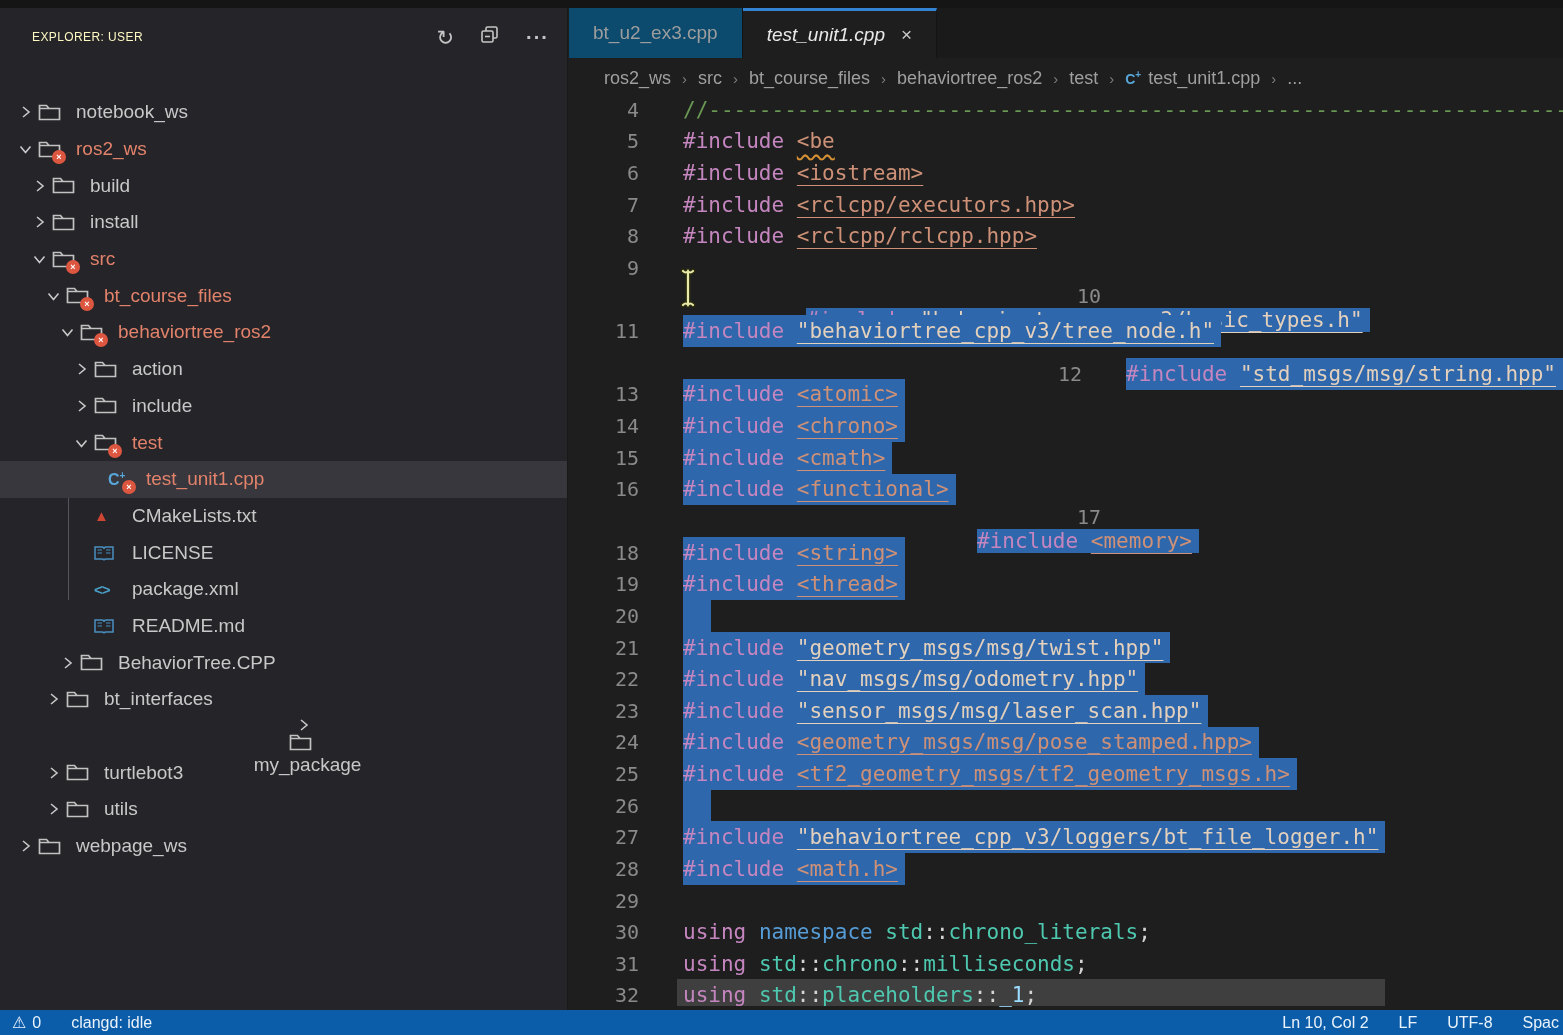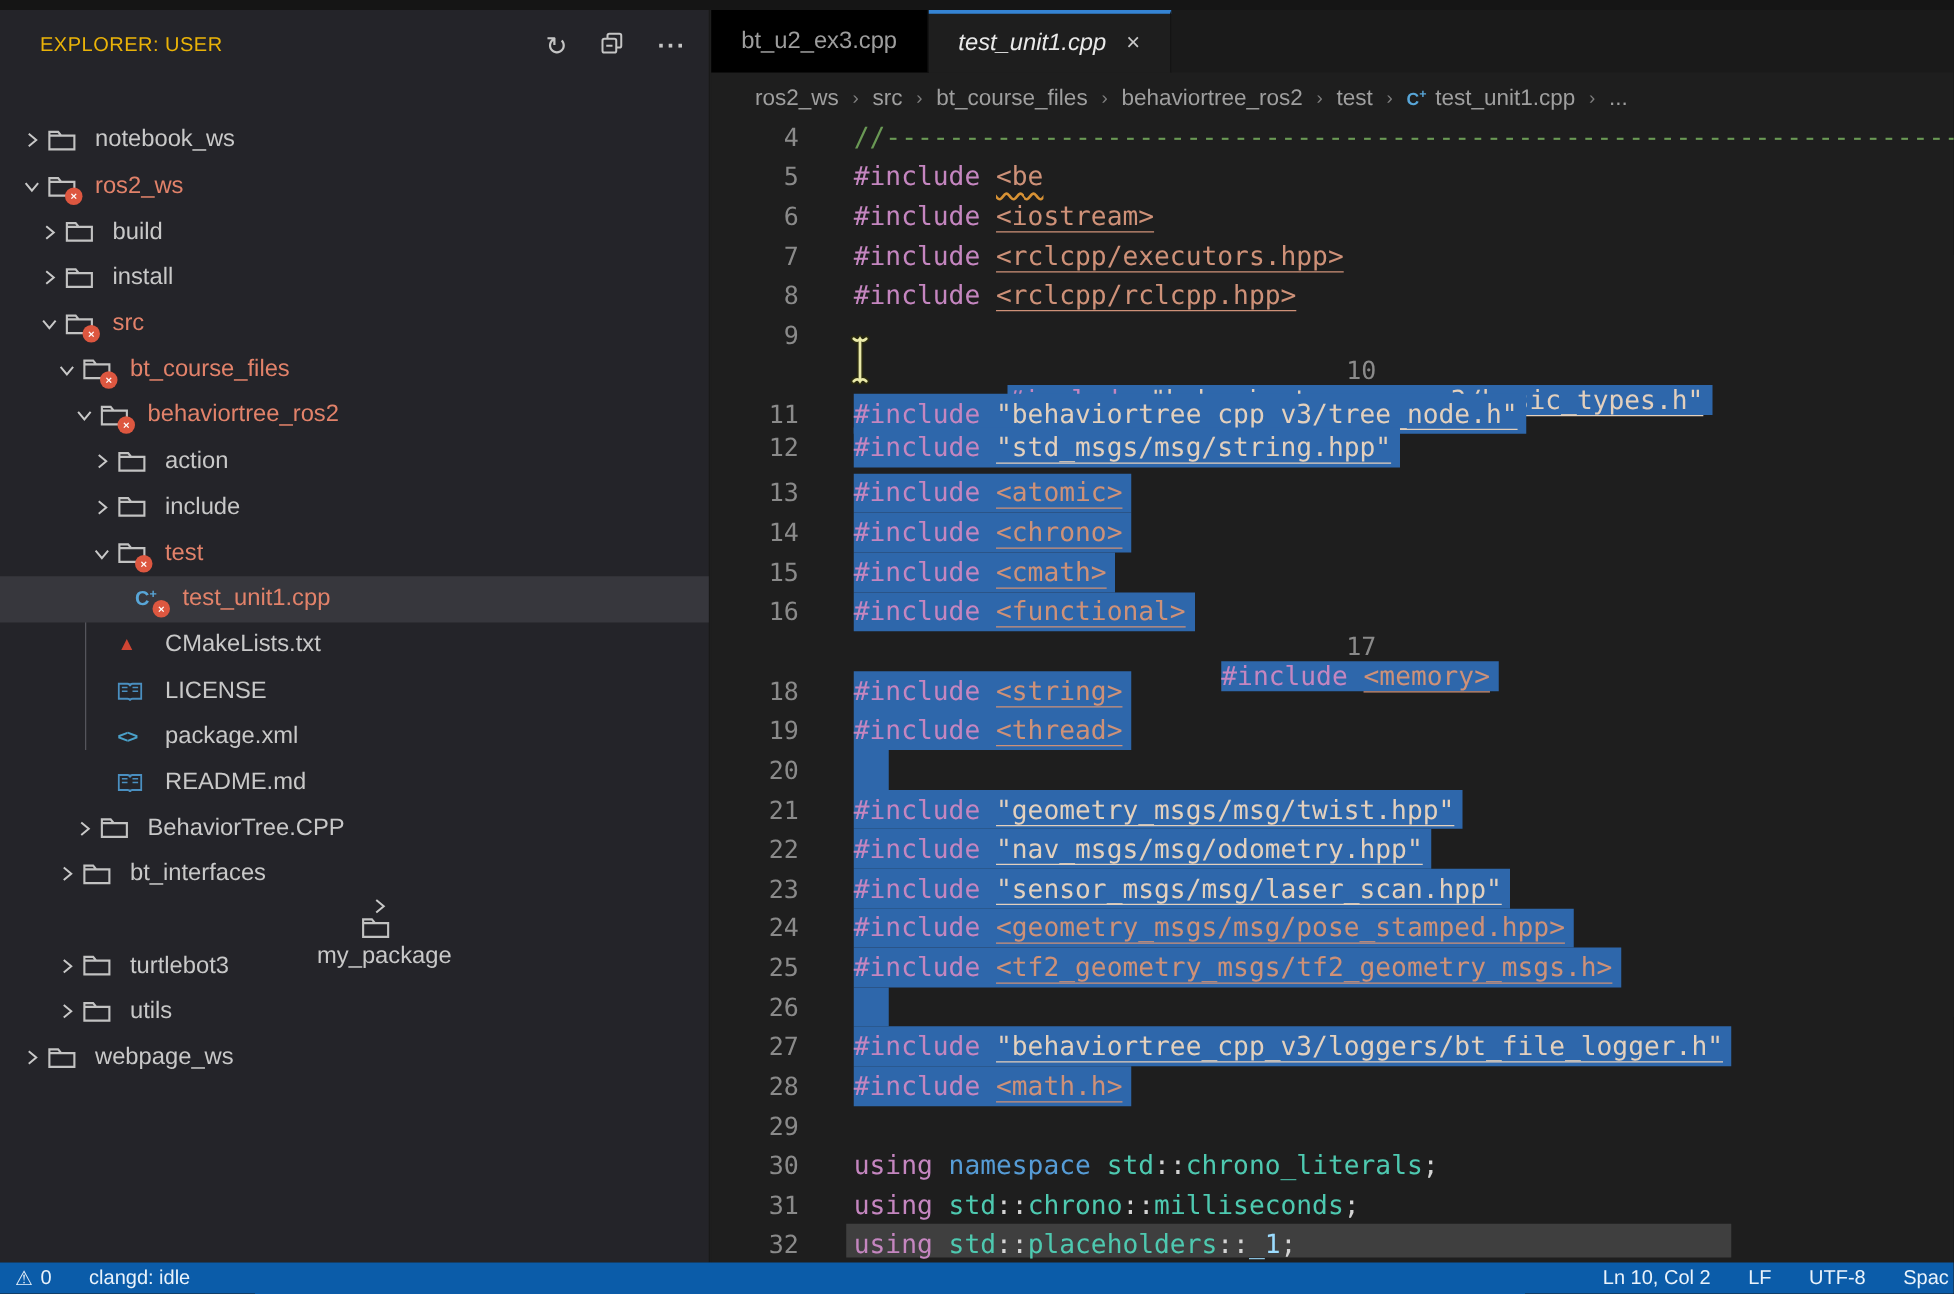--- a/index.html
+++ b/index.html
@@ -7,21 +7,21 @@
               font-family:"Liberation Sans", sans-serif; }
   #page { position:relative; width:1563px; height:1035px; background:#1e1e1e; }
 
   
   #topstrip { position:absolute; left:0; top:0; width:1563px; height:8px; background:#151515; }
 
   
   #sidebar { position:absolute; left:0; top:8px; width:568px; height:1002px;
              background:#242429; border-right:1px solid #191919; }
   #sb-header { height:58px; display:flex; align-items:center; padding:0 18px 0 32px; }
-  #sb-title { color:#eab308; font-size:16px; letter-spacing:.4px; flex:1; }
+  #sb-title { color:#fef9c3; font-size:12px; letter-spacing:.4px; flex:1; }
   .sb-act { color:#c5c5c5; margin-left:26px; cursor:pointer; display:flex; align-items:center; }
   #refresh-glyph { font-size:21px; line-height:1; }
   #more-glyph { font-size:20px; font-weight:bold; letter-spacing:1px; }
 
   
   #tree { position:relative; }
   .trow { position:relative; height:36.7px; display:flex; align-items:center; color:#c8c8c8;
           font-size:19px; cursor:pointer; white-space:nowrap; }
   .trow.selected { background:#37373d; }
   .trow .chev { width:26px; display:flex; justify-content:center; align-items:center; flex:none; }
@@ -41,21 +41,21 @@
   #indent-guide { position:absolute; left:68px; width:1px; background:#55555c; }
 
   
   #editor { position:absolute; left:569px; top:8px; width:994px; height:1002px; background:#1e1e1e; }
 
   
   #tabbar { position:absolute; left:0; top:0; width:100%; height:50px; background:#1a1a1a;
             display:flex; }
   .tab { position:relative; height:50px; display:flex; align-items:center; padding:0 24px;
          font-size:19px; cursor:pointer; border-right:1px solid #141414; }
-  .tab.inactive { background:#000000; color:#9d9d9d; }
+  .tab.inactive { background:#0c4a6e; color:#9d9d9d; }
   .tab.active { background:#1e1e1e; color:#e9e9e9; font-style:italic; border-top:3px solid var(--accent); }
   .tab .close { font-style:normal; color:#c9c9c9; margin-left:16px; font-size:19px; cursor:pointer; }
 
   
   #crumbs { position:absolute; left:0; top:50px; width:100%; height:40px; display:flex;
             align-items:center; padding-left:35px; font-size:18px; color:#9f9f9f; overflow:hidden; }
   .crumb { cursor:pointer; display:flex; align-items:center; white-space:nowrap; }
   .crumb-sep { margin:0 11px; color:#7e7e7e; font-size:15px; }
   #crumb-cpp-icon { margin-right:7px; }
 
@@ -443,21 +443,21 @@
           <span class="txt"></span>
         </div>
         <div class="cl" style="top: 189.78px; flex-direction: column;">
           <span class="ln">10</span>
           <span class="txt sel"><span class="tok-inc">#include</span><span class="tok-pln"> </span><span class="tok-qstr">"behaviortree_cpp_v3/basic_types.h"</span></span>
         </div>
         <div class="cl" style="top: 221.41px;">
           <span class="ln">11</span>
           <span class="txt sel"><span class="tok-inc">#include</span><span class="tok-pln"> </span><span class="tok-qstr">"behaviortree_cpp_v3/tree_node.h"</span></span>
         </div>
-        <div class="cl" style="top: 248px;">
+        <div class="cl" style="top: 264px; justify-content: flex-end;">
           <span class="ln">12</span>
           <span class="txt sel"><span class="tok-inc">#include</span><span class="tok-pln"> </span><span class="tok-qstr">"std_msgs/msg/string.hpp"</span></span>
         </div>
         <div class="cl" style="top: 284.67px;">
           <span class="ln">13</span>
           <span class="txt sel"><span class="tok-inc">#include</span><span class="tok-pln"> </span><span class="tok-astr">&lt;atomic&gt;</span></span>
         </div>
         <div class="cl" style="top: 316.3px;">
           <span class="ln">14</span>
           <span class="txt sel"><span class="tok-inc">#include</span><span class="tok-pln"> </span><span class="tok-astr">&lt;chrono&gt;</span></span>

